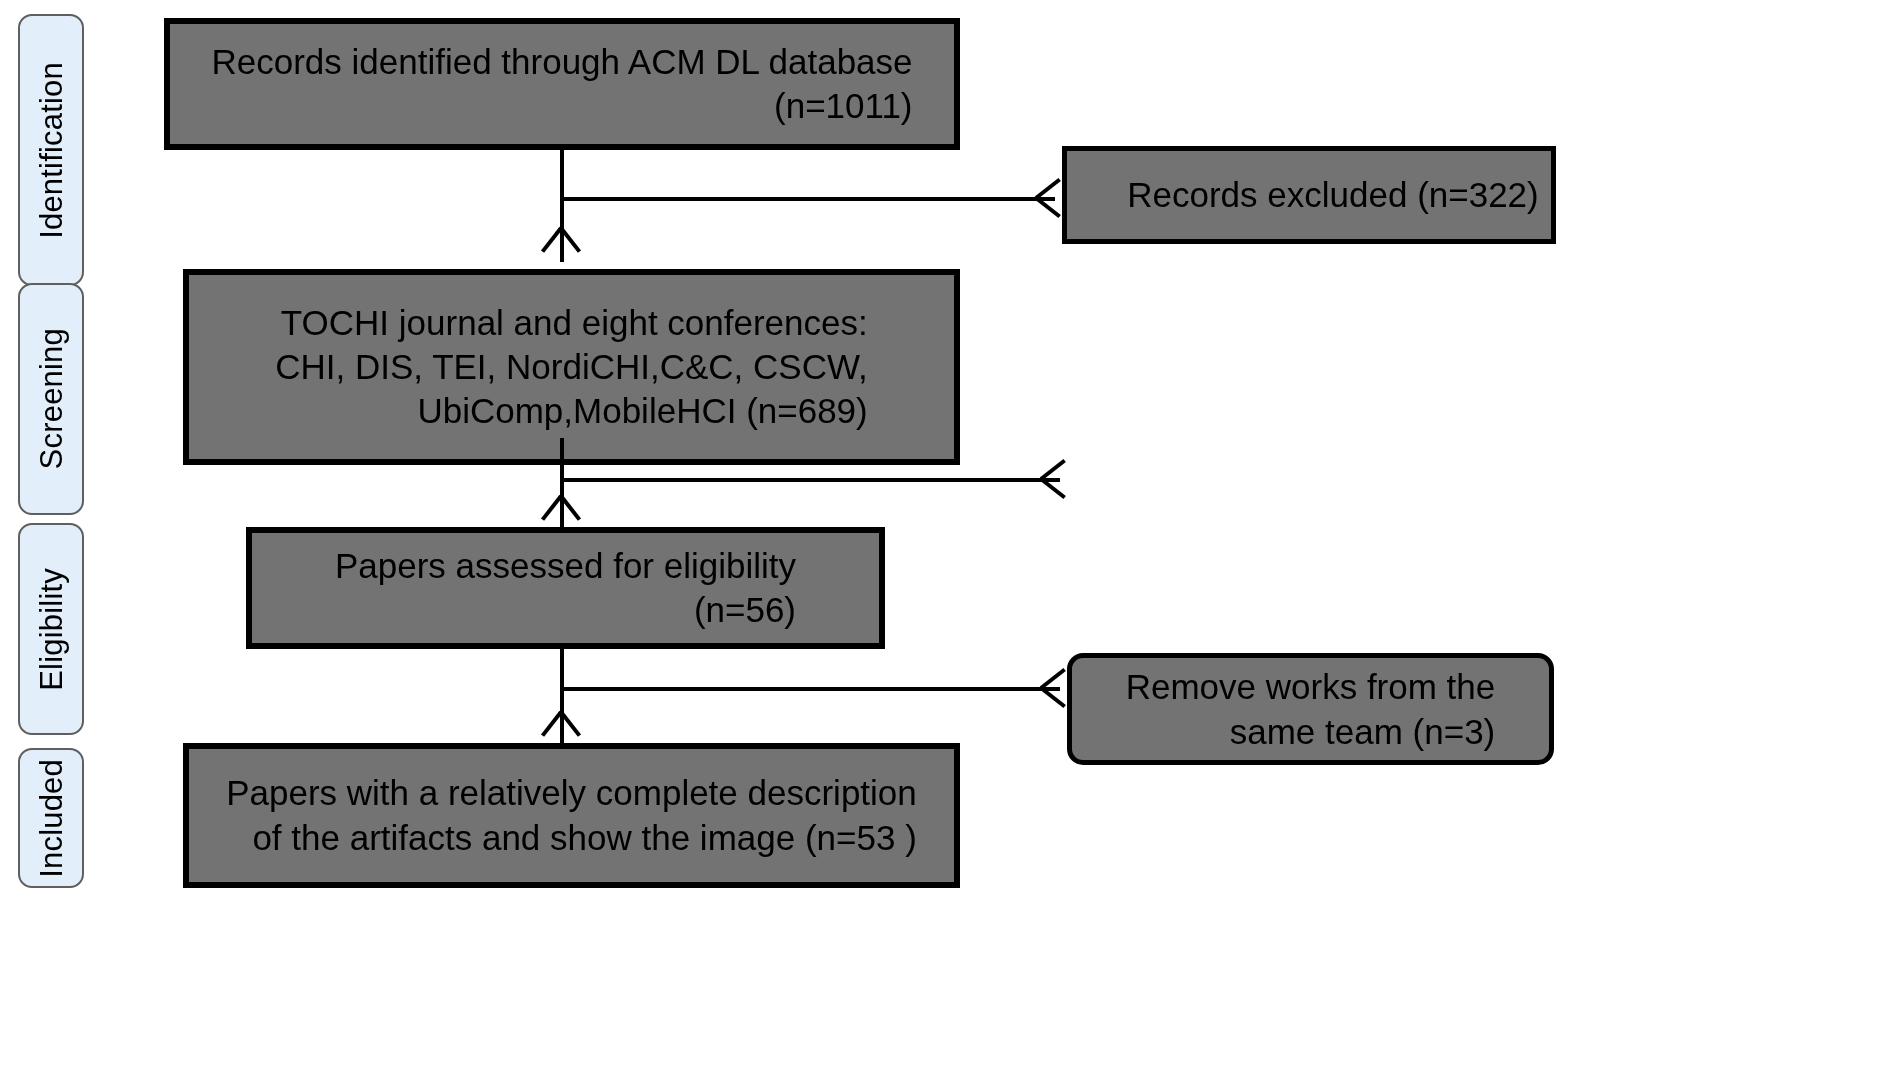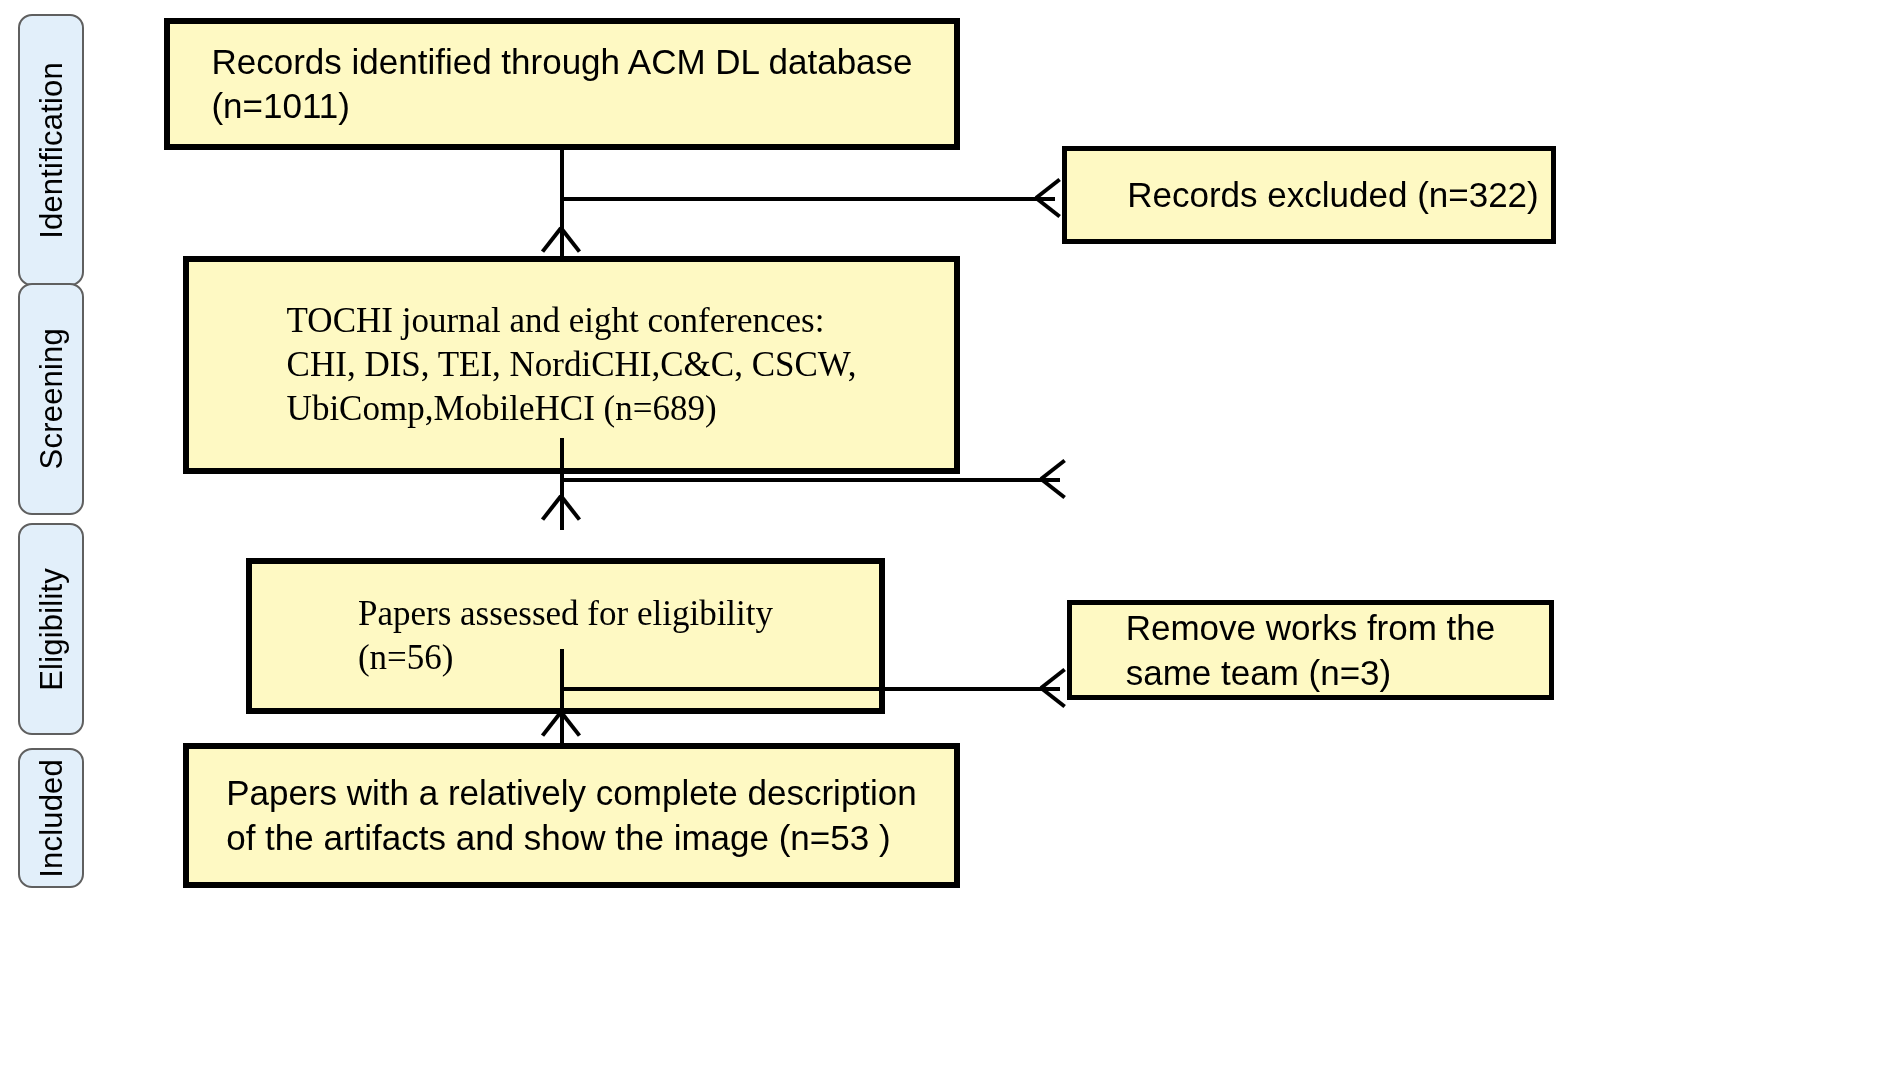--- a/index.html
+++ b/index.html
@@ -34,27 +34,27 @@
     transform: rotate(180deg);
     font-size: 31px;
     color: #000000;
     letter-spacing: 0.2px;
     white-space: nowrap;
     line-height: 1;
   }
   
   .flow-box {
     position: absolute;
-    background: #fef9c3;
+    background: #737373;
     border: 6px solid #000000;
     box-sizing: border-box;
     display: flex;
     align-items: center;
     justify-content: center;
-    text-align: left;
+    text-align: right;
     color: #000000;
   }
   .flow-box .box-text {
     font-size: 35px;
     line-height: 1.26;
     padding: 0 8px;
     white-space: pre-line;
   }
   .flow-box.side {
     border-width: 5px;
@@ -136,43 +136,43 @@
 
   <div class="vline" style="left:560px; top:150px; height:112px;"></div>
   <div class="hline" style="left:560px; top:197px; width:495px;"></div>
   <div class="chev-right" style="left:1036px; top:185px;"></div>
   <div class="chev-down" style="left:548px; top:228px;"></div>
 
   <div class="flow-box side" style="left:1062px; top:146px; width:494px; height:98px;padding-left:48px;">
     <span class="box-text">Records excluded (n=322)</span>
   </div>
 
-  <div class="flow-box" style="left:183px; top:256px; width:777px; height:218px;font-family:Liberation Serif, serif;">
+  <div class="flow-box" style="left:183px; top:269px; width:777px; height:196px;">
     <span class="box-text">TOCHI journal and eight conferences:
 CHI, DIS, TEI, NordiCHI,C&amp;C, CSCW,
 UbiComp,MobileHCI (n=689)</span>
   </div>
 
   <div class="vline" style="left:560px; top:438px; height:92px;"></div>
   <div class="hline" style="left:560px; top:478px; width:500px;"></div>
   <div class="chev-right" style="left:1041px; top:466px;"></div>
   <div class="chev-down" style="left:548px; top:496px;"></div>
 
 
-  <div class="flow-box" style="left:246px; top:558px; width:639px; height:156px;font-family:Liberation Serif, serif;">
+  <div class="flow-box" style="left:246px; top:527px; width:639px; height:122px;">
     <span class="box-text">Papers assessed for eligibility
 (n=56)</span>
   </div>
 
   <div class="vline" style="left:560px; top:649px; height:96px;"></div>
   <div class="hline" style="left:560px; top:687px; width:500px;"></div>
   <div class="chev-right" style="left:1041px; top:675px;"></div>
   <div class="chev-down" style="left:548px; top:712px;"></div>
 
-  <div class="flow-box side" style="left:1067px; top:600px; width:487px; height:100px;">
+  <div class="flow-box side" style="left:1067px; top:653px; width:487px; height:112px;border-radius:16px;">
     <span class="box-text">Remove works from the
 same team (n=3)</span>
   </div>
 
   <div class="flow-box" style="left:183px; top:743px; width:777px; height:145px;">
     <span class="box-text">Papers with a relatively complete description
 of the artifacts and show the image (n=53 )</span>
   </div>
 
 </div>

